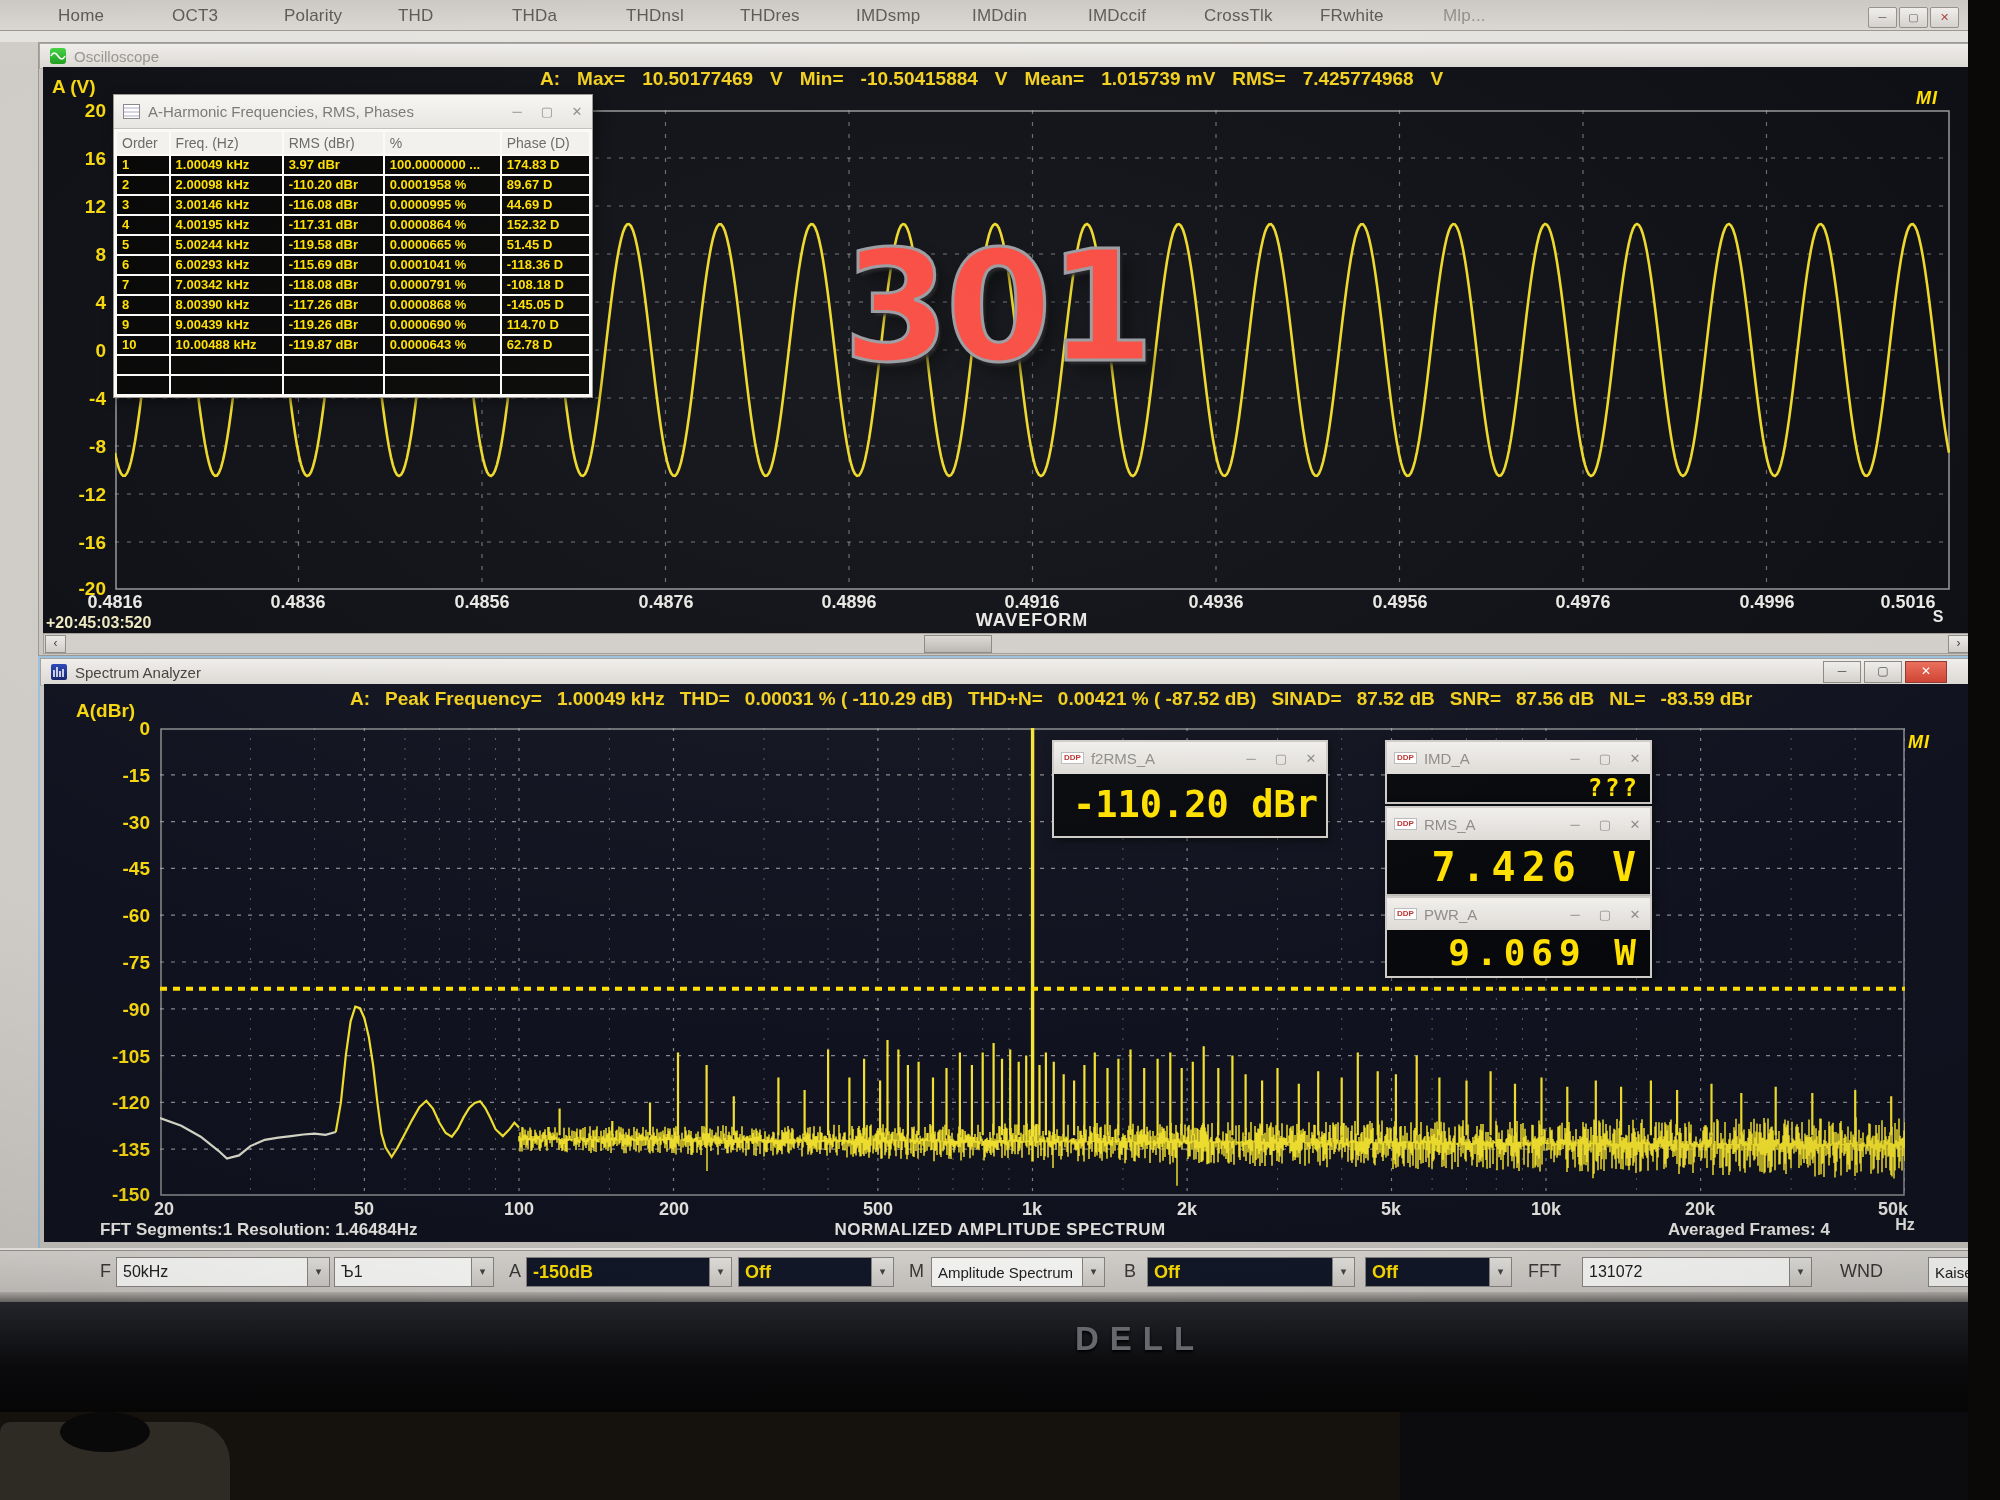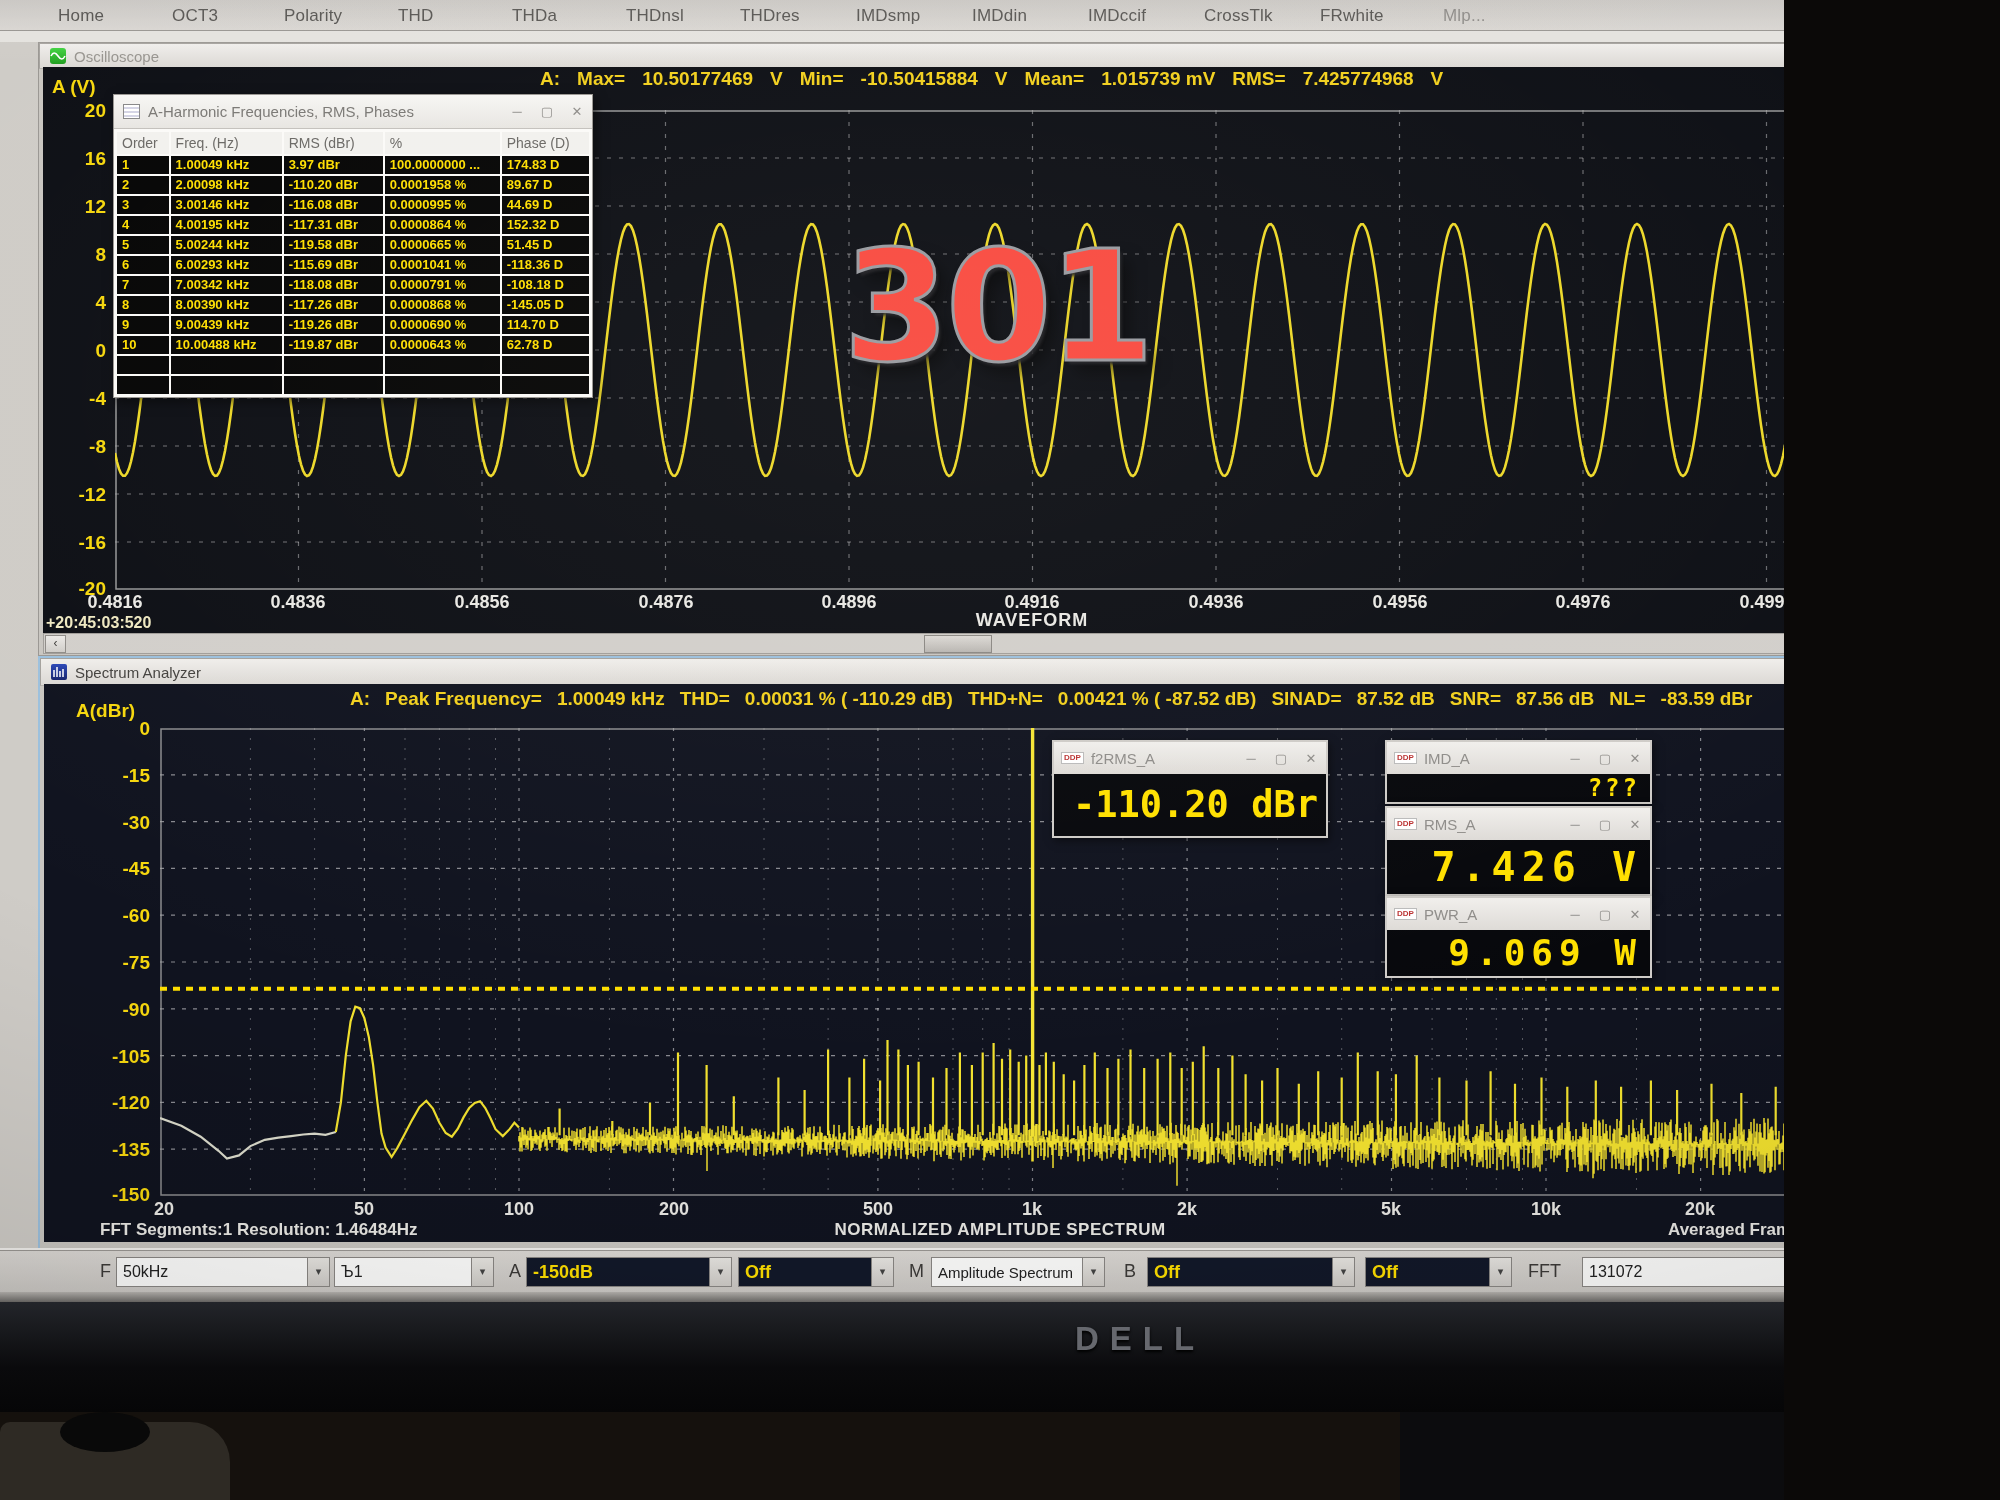--- a/index.html
+++ b/index.html
@@ -1,16 +1,16 @@
 <!DOCTYPE html>
 <html><head>
 <meta charset="utf-8">
 <style>
   html,body{margin:0;padding:0;background:#0b0908;}
-  #root{position:relative;width:1784px;height:1500px;overflow:hidden;background:#0b0908;font-family:"Liberation Sans",sans-serif;}
+  #root{position:relative;width:1968px;height:1500px;overflow:hidden;background:#0b0908;font-family:"Liberation Sans",sans-serif;}
   .abs{position:absolute;}
   
   .screen{position:absolute;left:0;top:0;width:2000px;height:1302px;background:#cfccc7;overflow:hidden;}
   .menubar{position:absolute;left:0;top:0;width:2000px;height:30px;background:linear-gradient(#c6c3bf,#d8d5d1);border-bottom:1px solid #96938f;}
   .menu-item{position:absolute;top:6px;font-size:17px;color:#4f4d4a;letter-spacing:.2px;}
   .chromeband{position:absolute;left:0;top:31px;width:2000px;height:11px;background:#e4e2de;}
   .winctl{position:absolute;top:7px;width:27px;height:19px;background:linear-gradient(#efedea,#d2cfcb);border:1px solid #8d8a86;border-radius:2px;text-align:center;font-size:11px;line-height:18px;color:#55524f;}
   .titlebar-btn{display:inline-block;width:30px;text-align:center;color:#8f8d8a;font-size:13px;}
   
   .win-titlebar{background:linear-gradient(#f0eeeb,#dbd8d4);border:1px solid #a5a29e;border-bottom:1px solid #b5b2ae;display:flex;align-items:center;}

